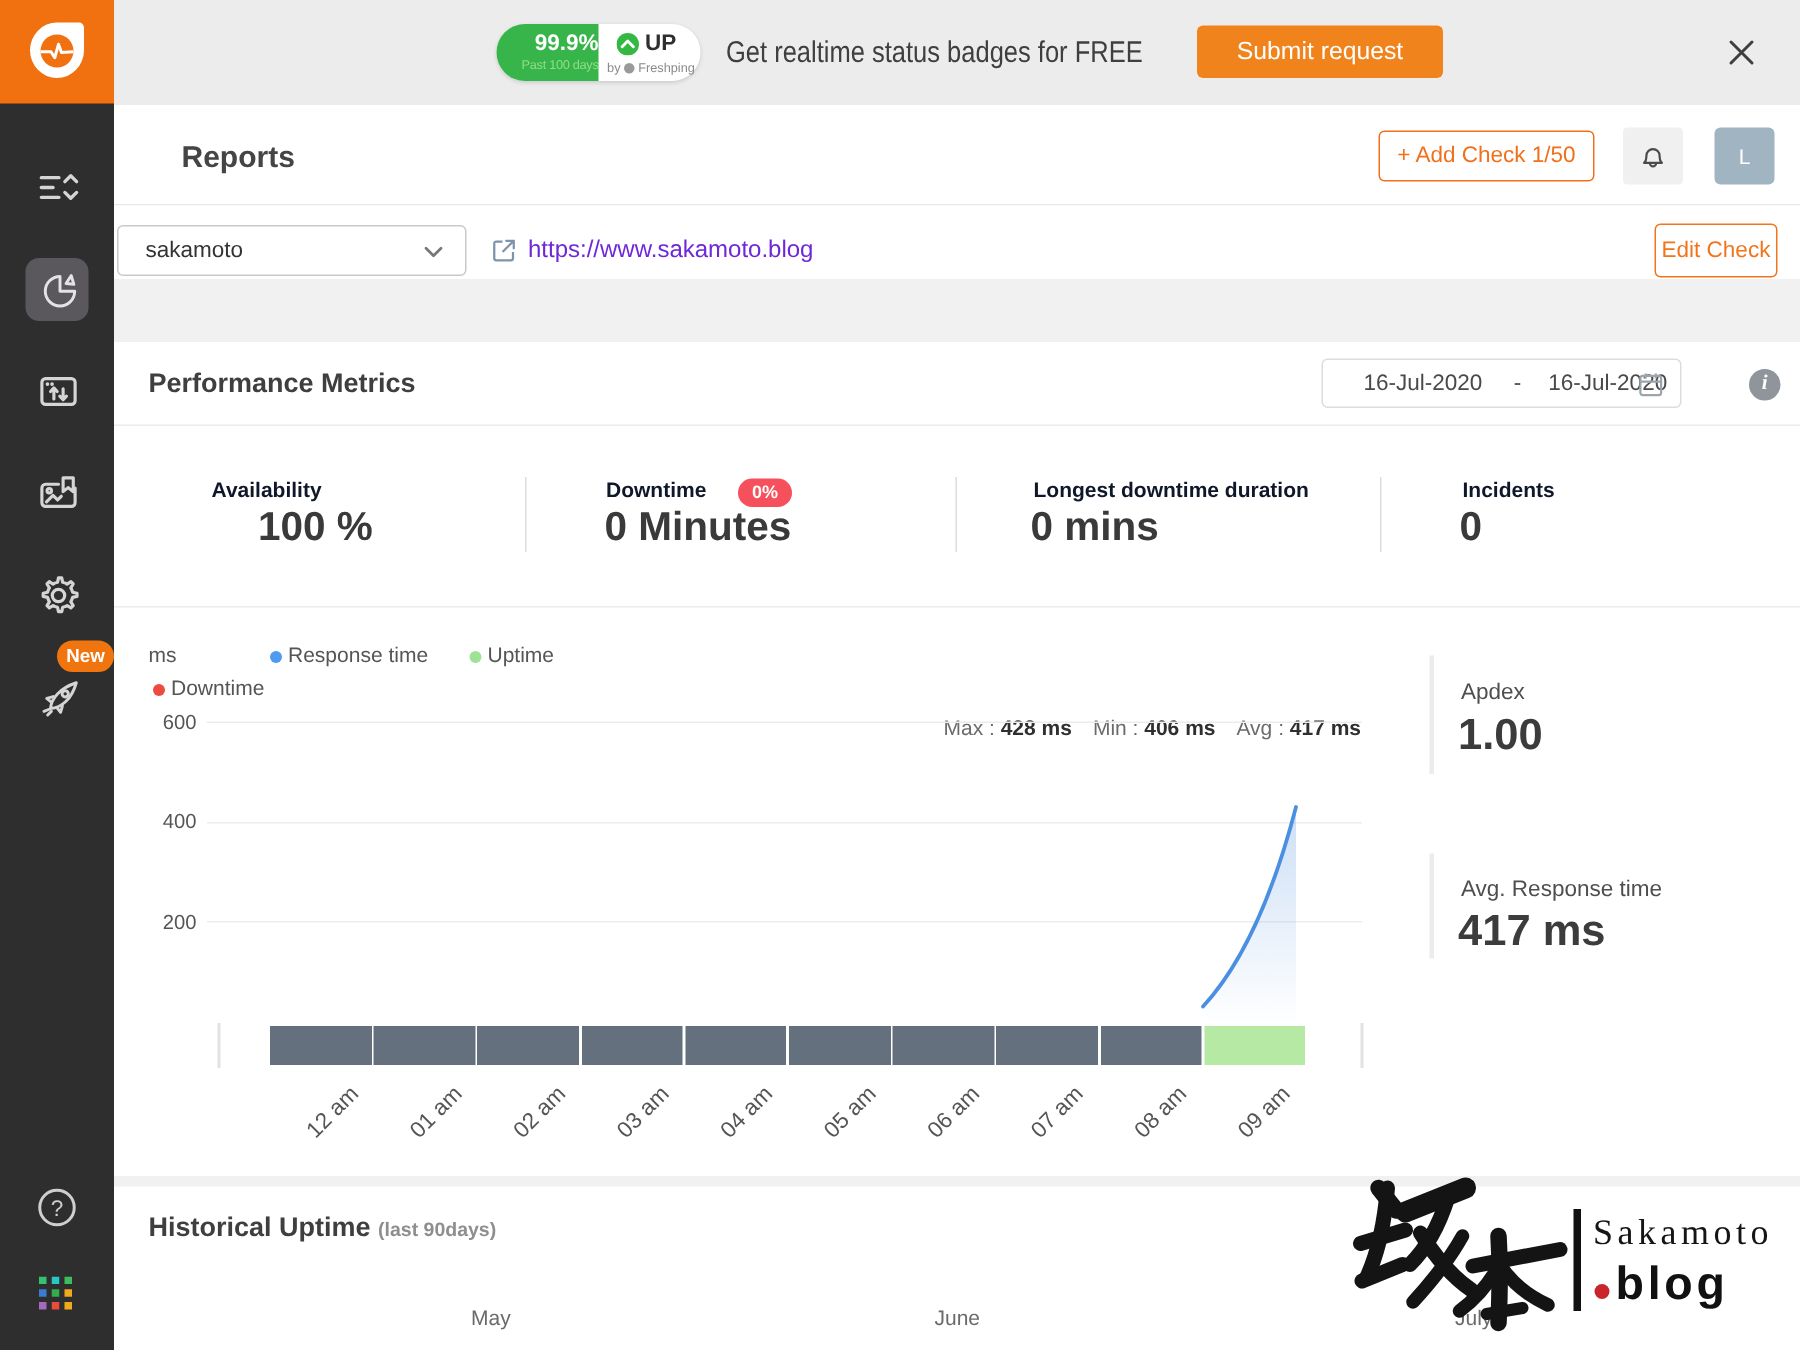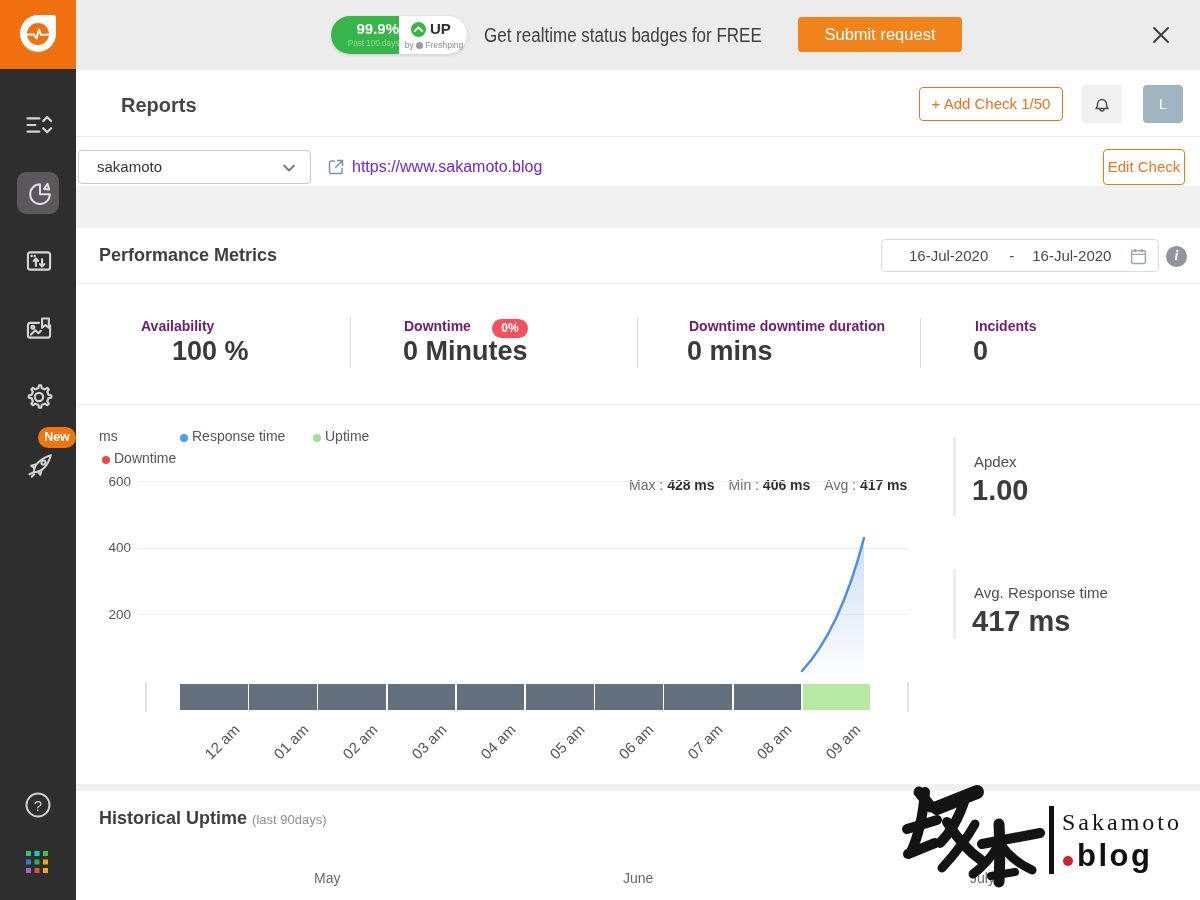--- a/index.html
+++ b/index.html
@@ -45,27 +45,27 @@
   #link { left:352px; top:151px; font-size:16px; color:#6d28d9; line-height:32px; }
   #editcheck { left:1103px; top:149px; width:82px; height:36px; border:1px solid #f1751c; border-radius:4px;
                color:#f1751c; font-size:15px; text-align:center; line-height:34px; background:#fff; }
 
   #gap1 { left:76px; top:186px; width:1124px; height:42px; background:#f1f1f2; }
 
   
   #perf { left:76px; top:228px; width:1124px; height:556px; background:#fff; }
   #ptitle { left:23px; top:17px; font-size:18px; font-weight:600; color:#3f3f3f; }
   #phr1 { left:0; top:55px; width:1124px; height:1px; background:#ebebeb; }
-  #datebox { left:805px; top:11px; width:278px; height:33px; border:1px solid #dcdcdc; border-radius:4px;
+  #datebox { left:805px; top:11px; width:240px; height:33px; border:1px solid #dcdcdc; border-radius:4px;
              font-size:15px; color:#4a4a4a; line-height:31px; padding-left:27px; }
   #infoc { left:1090px; top:18px; width:21px; height:21px; background:#90959c; border-radius:50%;
            color:#fff; text-align:center; font-family:"Liberation Serif",serif; font-style:italic;
            font-weight:bold; font-size:14px; line-height:20px; }
 
-  .mlabel { font-size:14px; font-weight:600; color:#701a75; }
+  .mlabel { font-size:14px; font-weight:600; color:#0f172a; }
   .mvalue { font-size:27px; font-weight:700; color:#3a3a3a; }
   .mdiv { width:1px; height:50px; background:#dcdcdc; top:90px; }
   #pill0 { left:416px; top:91px; width:36px; height:19px; background:#f5505c; border-radius:10px;
            color:#fff; font-size:12px; font-weight:700; text-align:center; line-height:19px; }
   #phr2 { left:0; top:176px; width:1124px; height:1px; background:#ebebeb; }
 
   
   .leg { font-size:14px; color:#555; }
   .dot { width:8px; height:8px; border-radius:50%; }
   .stat { font-size:14px; color:#6b6b6b;margin-top:48px; }
@@ -81,21 +81,21 @@
   
   .rbord { left:877px; width:3px; background:#ececec; }
   .rlabel { font-size:15px; color:#4e4e4e; }
   .rvalue { font-size:29px; font-weight:700; color:#3c3c3c; }
 
   #gap2 { left:76px; top:784px; width:1124px; height:7px; background:#f1f1f2; }
 
   
   #hist { left:76px; top:791px; width:1124px; height:109px; background:#fff; }
   #htitle { left:23px; top:17px; font-size:18px; font-weight:600; color:#3f3f3f; }
-  #hsub { font-size:13px; font-weight:400; color:#8e8e8e;margin-top:30px; }
+  #hsub { font-size:13px; font-weight:700; color:#8e8e8e;margin-top:30px; }
   .month { font-size:14px; color:#6a6a6a; top:79px; }
 
   
   #wmbar { left:1049px; top:806px; width:5px; height:68px; background:#111; }
   #wmsaka { left:1062px; top:809px; font-family:"Liberation Serif",serif; font-size:24px;
             letter-spacing:3px; color:#151515; }
   #wmblog { left:1077px; top:838px; font-size:31px; font-weight:bold; color:#111; letter-spacing:2.5px; }
 </style>
 </head>
 <body>
@@ -158,21 +158,21 @@
   <div class="abs" id="infoc">i</div>
   <div class="abs" id="phr1"></div>
 
   <div class="abs mlabel" style="left:65px;top:90px;">Availability</div>
   <div class="abs mvalue" style="left:63px;top:108px;margin-left:33px;">100 %</div>
   <div class="abs mdiv" style="left:274px;"></div>
   <div class="abs mlabel" style="left:328px;top:90px;">Downtime</div>
   <div class="abs" id="pill0">0%</div>
   <div class="abs mvalue" style="left:327px;top:108px;">0 Minutes</div>
   <div class="abs mdiv" style="left:561px;"></div>
-  <div class="abs mlabel" style="left:613px;top:90px;">Downtime downtime duration</div>
+  <div class="abs mlabel" style="left:613px;top:90px;">Longest downtime duration</div>
   <div class="abs mvalue" style="left:611px;top:108px;">0 mins</div>
   <div class="abs mdiv" style="left:844px;"></div>
   <div class="abs mlabel" style="left:899px;top:90px;">Incidents</div>
   <div class="abs mvalue" style="left:897px;top:108px;">0</div>
   <div class="abs" id="phr2"></div>
 
   <div class="abs leg" style="left:23px;top:200px;">ms</div>
   <div class="abs dot" style="left:104px;top:206px;background:#4f9bf0;"></div>
   <div class="abs leg" style="left:116px;top:200px;">Response time</div>
   <div class="abs dot" style="left:237px;top:206px;background:#9fe295;"></div>

